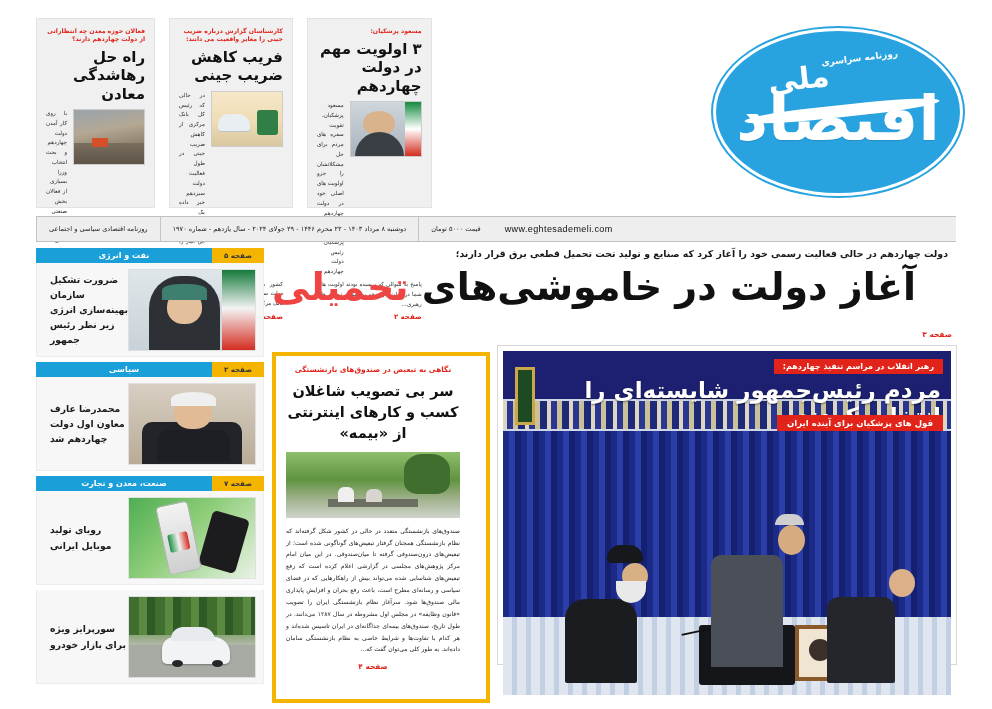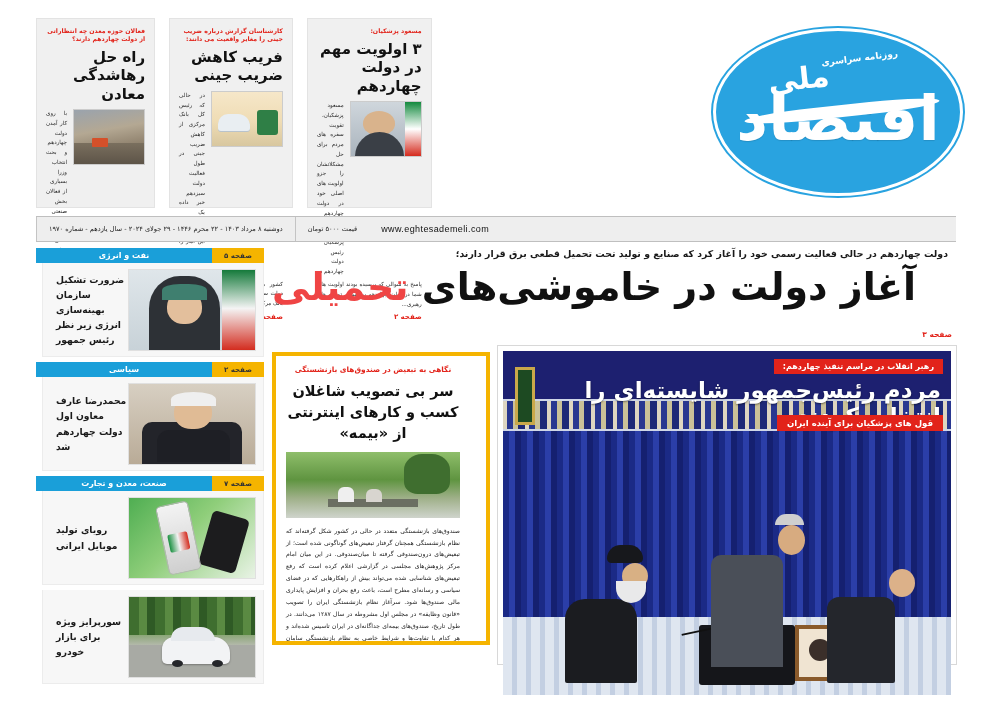--- a/index.html
+++ b/index.html
@@ -210,21 +210,21 @@
     content:""; position:absolute; left:10px; top:10px; width:22px; height:22px;
     background:#3b2f2a; border-radius:50%;
   }
   .wallframe {
     position:absolute; left:12px; top:16px; width:20px; height:58px;
     background:#1d4a22; border:3px solid #caa84a;
   }
 
   
   .mid-col {
-    position: absolute; left: 272px; top: 352px; width: 218px; height: 293px;
+    position: absolute; left: 272px; top: 352px; width: 218px; height: 351px;
     background: #fff; border: 4px solid #f5b400; padding: 9px 26px 6px 10px;
     overflow: hidden;
   }
   .mid-kicker {
     color: #e2231a; font-size: 7.4px; font-weight: bold; text-align: center;
     margin-bottom: 6px; line-height:1.3;
   }
   .mid-head {
     color: #111; font-size: 14.5px; font-weight: bold; text-align: center;
     line-height: 1.45; margin-bottom: 8px;
@@ -262,21 +262,20 @@
   }
   .sb-page {
     flex: 0 0 52px; background: #f5b400; color: #333333;
     font-size: 7px; font-weight: bold; display: flex;
     align-items: center; justify-content: center;
   }
   .sb-content {
     display: flex; flex-direction: row-reverse; height: 94px;
     background: #f7f7f7; border: 1px solid #ececec; border-top: none;
     padding: 6px 7px;
-    margin-left: 6px;
   }
   .sb-text {
     flex: 1 1 auto; color: #1a1a1a; font-size: 9.2px; font-weight: bold;
     line-height: 1.65; text-align: left; direction: rtl;
     display: flex; align-items: center; justify-content: flex-end;
     padding-left: 6px;
   }
   .sb-thumb { flex: 0 0 128px; height: 82px; position: relative; overflow: hidden; border:1px solid #e0e0e0; }
 
   .th-energy { background: linear-gradient(180deg,#dfe6ea 0%,#c8d2d8 100%); }
@@ -363,20 +362,21 @@
         <div class="logo-small">روزنامه سراسری</div>
         <div class="logo-meli">ملی</div>
         <div class="logo-swoosh"></div>
         <div class="logo-main">اقتصاد</div>
       </div>
     </div>
 
   </div>
 
   <div class="infobar">
+    <div class="ib-cell ib-div">روزنامه اقتصادی سیاسی و اجتماعی</div>
     <div class="ib-cell ib-div">دوشنبه ۸ مرداد ۱۴۰۳ - ۲۲ محرم ۱۴۴۶ - ۲۹ جولای ۲۰۲۴ - سال یازدهم - شماره ۱۹۷۰</div>
     <div class="ib-cell ib-div">قیمت ۵۰۰۰ تومان</div>
     <div class="ib-cell ib-site">www.eghtesademeli.com</div>
   </div>
 
   <div class="lead-kicker">دولت چهاردهم در حالی فعالیت رسمی خود را آغاز کرد که صنایع و تولید تحت تحمیل قطعی برق قرار دارند؛</div>
   <div class="lead-head">
     <span>آغاز دولت در خاموشی‌های </span><span class="hl">تحمیلی</span>
   </div>
   <div class="lead-page">صفحه ۳</div>

